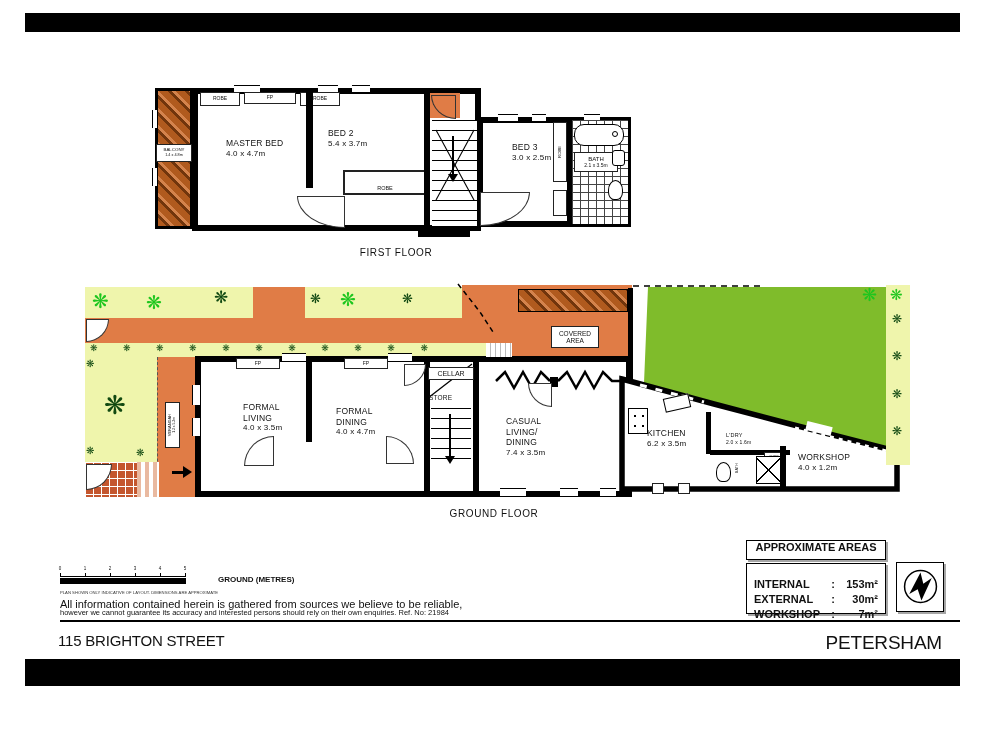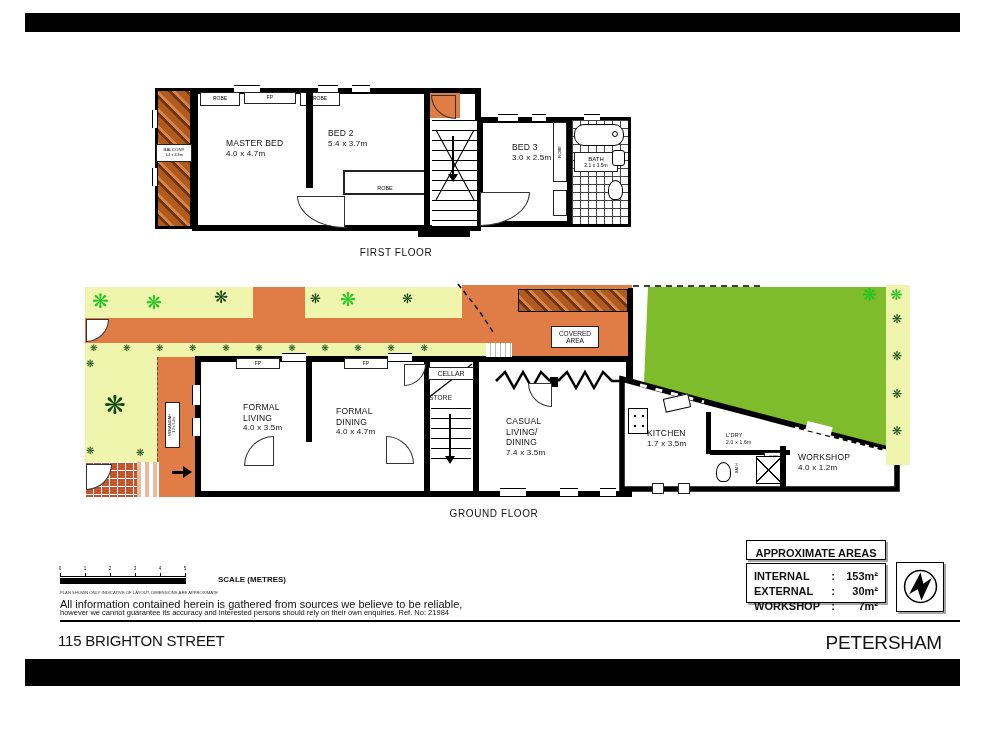--- a/index.html
+++ b/index.html
@@ -172,21 +172,21 @@
 
 <div class="tag" style="left:165px;top:402px;width:15px;height:46px;flex-direction:row">
     <span class="vtext" style="font-size:4px">VERANDAH</span>
     <span class="vtext" style="font-size:3.4px">1.3 x 5.3m</span>
   </div>
 <div class="wall" style="left:172px;top:471px;width:11px;height:2.5px"></div>
 <div class="abs" style="left:183px;top:466px;width:0;height:0;border-top:6px solid transparent;border-bottom:6px solid transparent;border-left:9px solid #000"></div>
 
 <div class="fixture" style="left:628px;top:408px;width:20px;height:26px;background-image:radial-gradient(circle 2.5px at 6px 7px,#000 60%,transparent 61%),radial-gradient(circle 2.5px at 14px 7px,#000 60%,transparent 61%),radial-gradient(circle 2.5px at 6px 17px,#000 60%,transparent 61%),radial-gradient(circle 2.5px at 14px 17px,#000 60%,transparent 61%)"></div>
 <div class="fixture" style="left:664px;top:396px;width:26px;height:14px;transform:rotate(-13deg)"></div>
-<div class="room-label" style="left:647px;top:428px;width:62px"><span>KITCHEN</span><span class="dm">1.7 x 3.5m</span></div>
+<div class="room-label" style="left:647px;top:428px;width:62px"><span>KITCHEN</span><span class="dm">6.2 x 3.5m</span></div>
 <div class="wall" style="left:706px;top:412px;width:5px;height:42px"></div>
 <div class="wall" style="left:710px;top:450px;width:80px;height:5px"></div>
 <div class="room-label" style="left:726px;top:432px;width:50px;font-size:5.5px"><span>L'DRY</span><span class="dm" style="font-size:5px">2.0 x 1.6m</span></div>
 <div class="tag" style="left:764px;top:452px;width:20px;height:11px;font-size:3.6px">
     <span>CUPD</span>
   </div>
 <div class="fixture" style="left:716px;top:462px;width:15px;height:20px;border-radius:50% 50% 40% 40%"></div>
 <div class="room-label" style="left:735px;top:463px;width:16px;font-size:3.6px"><span class="vtext">BATH</span></div>
 <div class="fixture" style="left:756px;top:456px;width:25px;height:28px;background-image:linear-gradient(45deg,transparent 48.5%,#000 48.5%,#000 51.5%,transparent 51.5%),linear-gradient(-45deg,transparent 48.5%,#000 48.5%,#000 51.5%,transparent 51.5%)"></div>
 <div class="wall" style="left:780px;top:446px;width:6px;height:44px"></div>
@@ -219,31 +219,31 @@
 <div class="caption" style="left:424px;top:508px;width:140px">GROUND FLOOR</div>
 
 <div class="abs" style="left:55px;top:566px;width:10px;font-size:4.5px;text-align:center">0</div>
 <div class="abs" style="left:80px;top:566px;width:10px;font-size:4.5px;text-align:center">1</div>
 <div class="abs" style="left:105px;top:566px;width:10px;font-size:4.5px;text-align:center">2</div>
 <div class="abs" style="left:130px;top:566px;width:10px;font-size:4.5px;text-align:center">3</div>
 <div class="abs" style="left:155px;top:566px;width:10px;font-size:4.5px;text-align:center">4</div>
 <div class="abs" style="left:180px;top:566px;width:10px;font-size:4.5px;text-align:center">5</div>
 <div class="abs" style="left:60px;top:573px;width:126px;height:4px;background:repeating-linear-gradient(90deg,#000 0 1px,transparent 1px 25px);border-bottom:1px solid #000"></div>
 <div class="bar" style="left:60px;top:578px;width:126px;height:6px"></div>
-<div class="abs" style="left:218px;top:575px;font-size:8px;font-weight:bold">SCALE (METRES)</div>
+<div class="abs" style="left:218px;top:575px;font-size:8px;font-weight:bold">GROUND (METRES)</div>
 
 <div class="abs" style="left:60px;top:590px;font-size:4.2px;color:#333">PLAN SHOWN ONLY INDICATIVE OF LAYOUT. DIMENSIONS ARE APPROXIMATE</div>
 <div class="abs" style="left:60px;top:598px;font-size:11px">All information contained herein is gathered from sources we believe to be reliable,</div>
 <div class="abs" style="left:60px;top:608px;font-size:7.5px">however we cannot guarantee its accuracy and interested persons should rely on their own enquiries. Ref. No: 21984</div>
 <div class="bar" style="left:60px;top:620px;width:900px;height:2px"></div>
 
-<div class="areas-box" style="left:746px;top:540px;width:140px;height:20px;display:flex;align-items:flex-end;justify-content:center">
+<div class="areas-box" style="left:746px;top:540px;width:140px;height:20px;display:flex;align-items:flex-start;justify-content:center">
     <span style="font-weight:bold;font-size:11px">APPROXIMATE AREAS</span>
   </div>
-<div class="areas-box" style="left:746px;top:563px;width:140px;height:40px;padding-top:4px">
+<div class="areas-box" style="left:746px;top:563px;width:140px;height:51px;padding-top:12px">
   <div class="arow">
       <span class="al">INTERNAL</span>
       <span class="ac">:</span>
       <span class="av">153m²</span>
     </div>
   <div class="arow">
       <span class="al">EXTERNAL</span>
       <span class="ac">:</span>
       <span class="av">30m²</span>
     </div>

